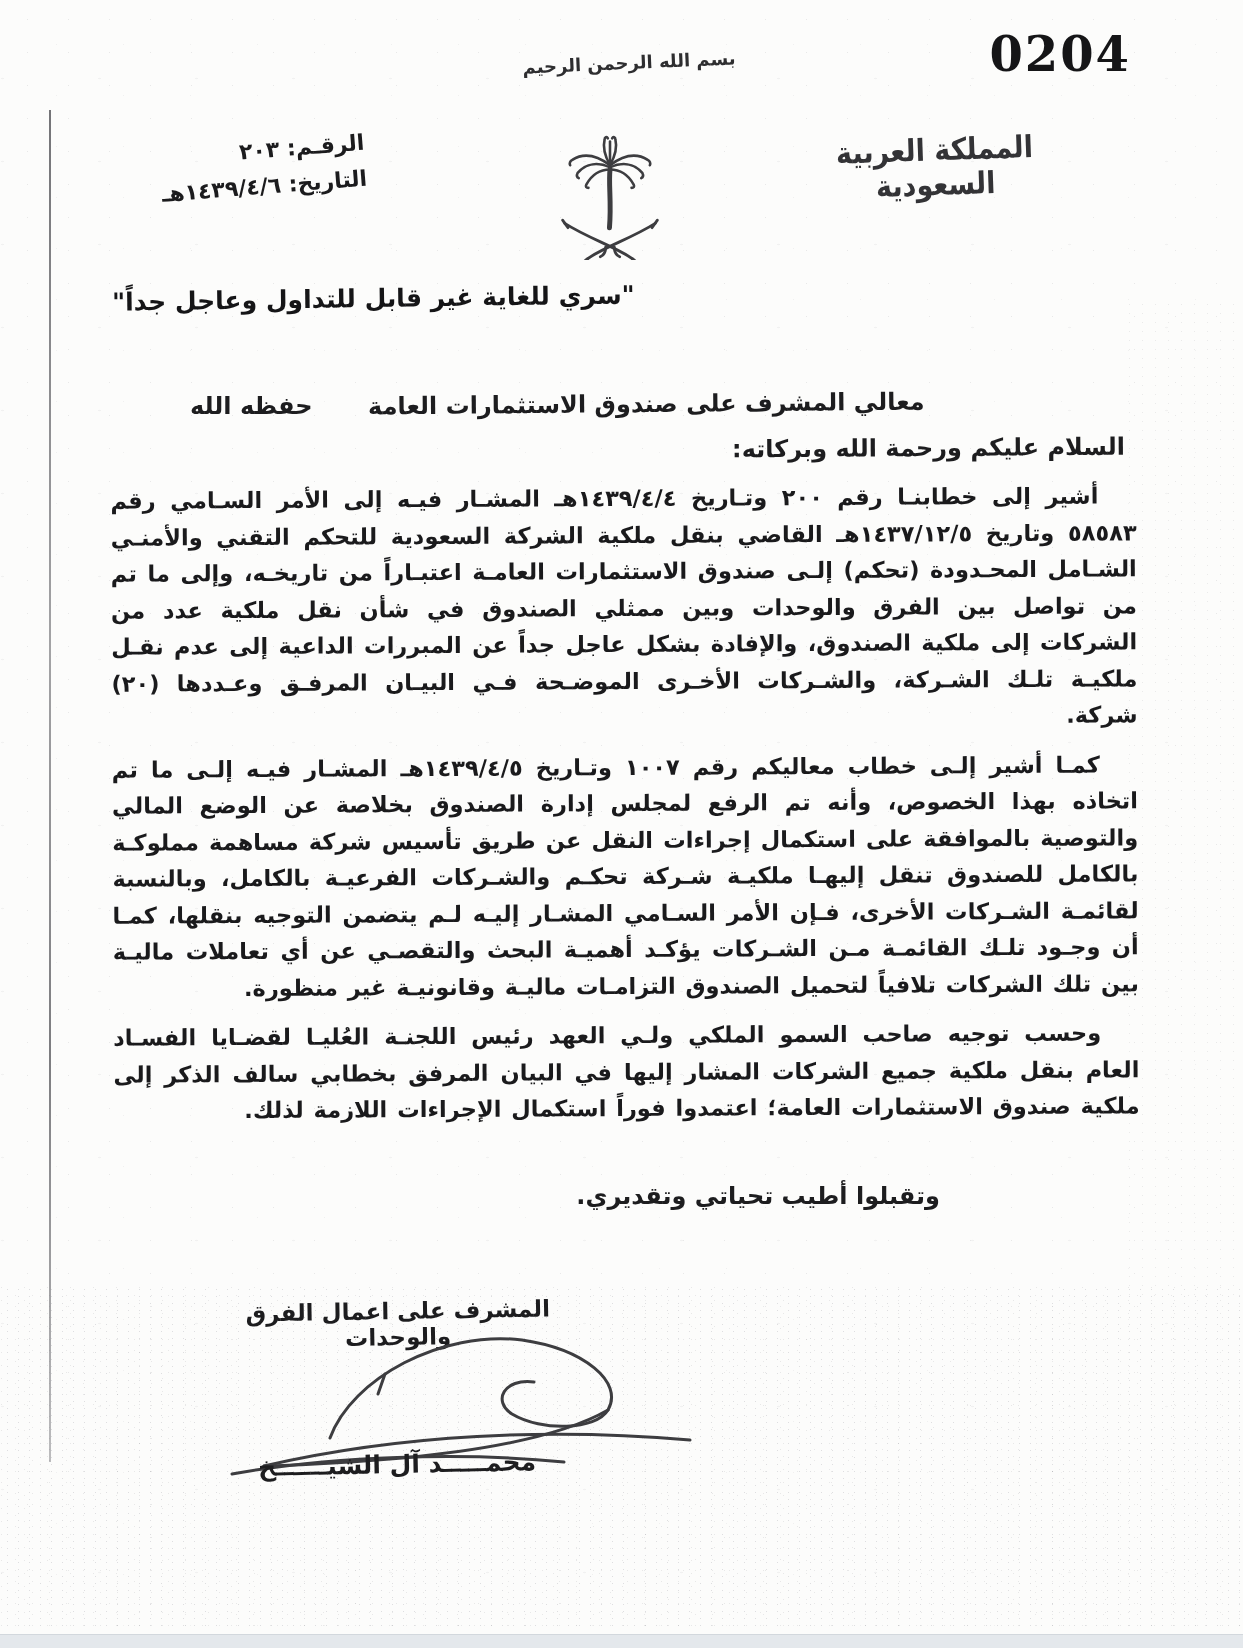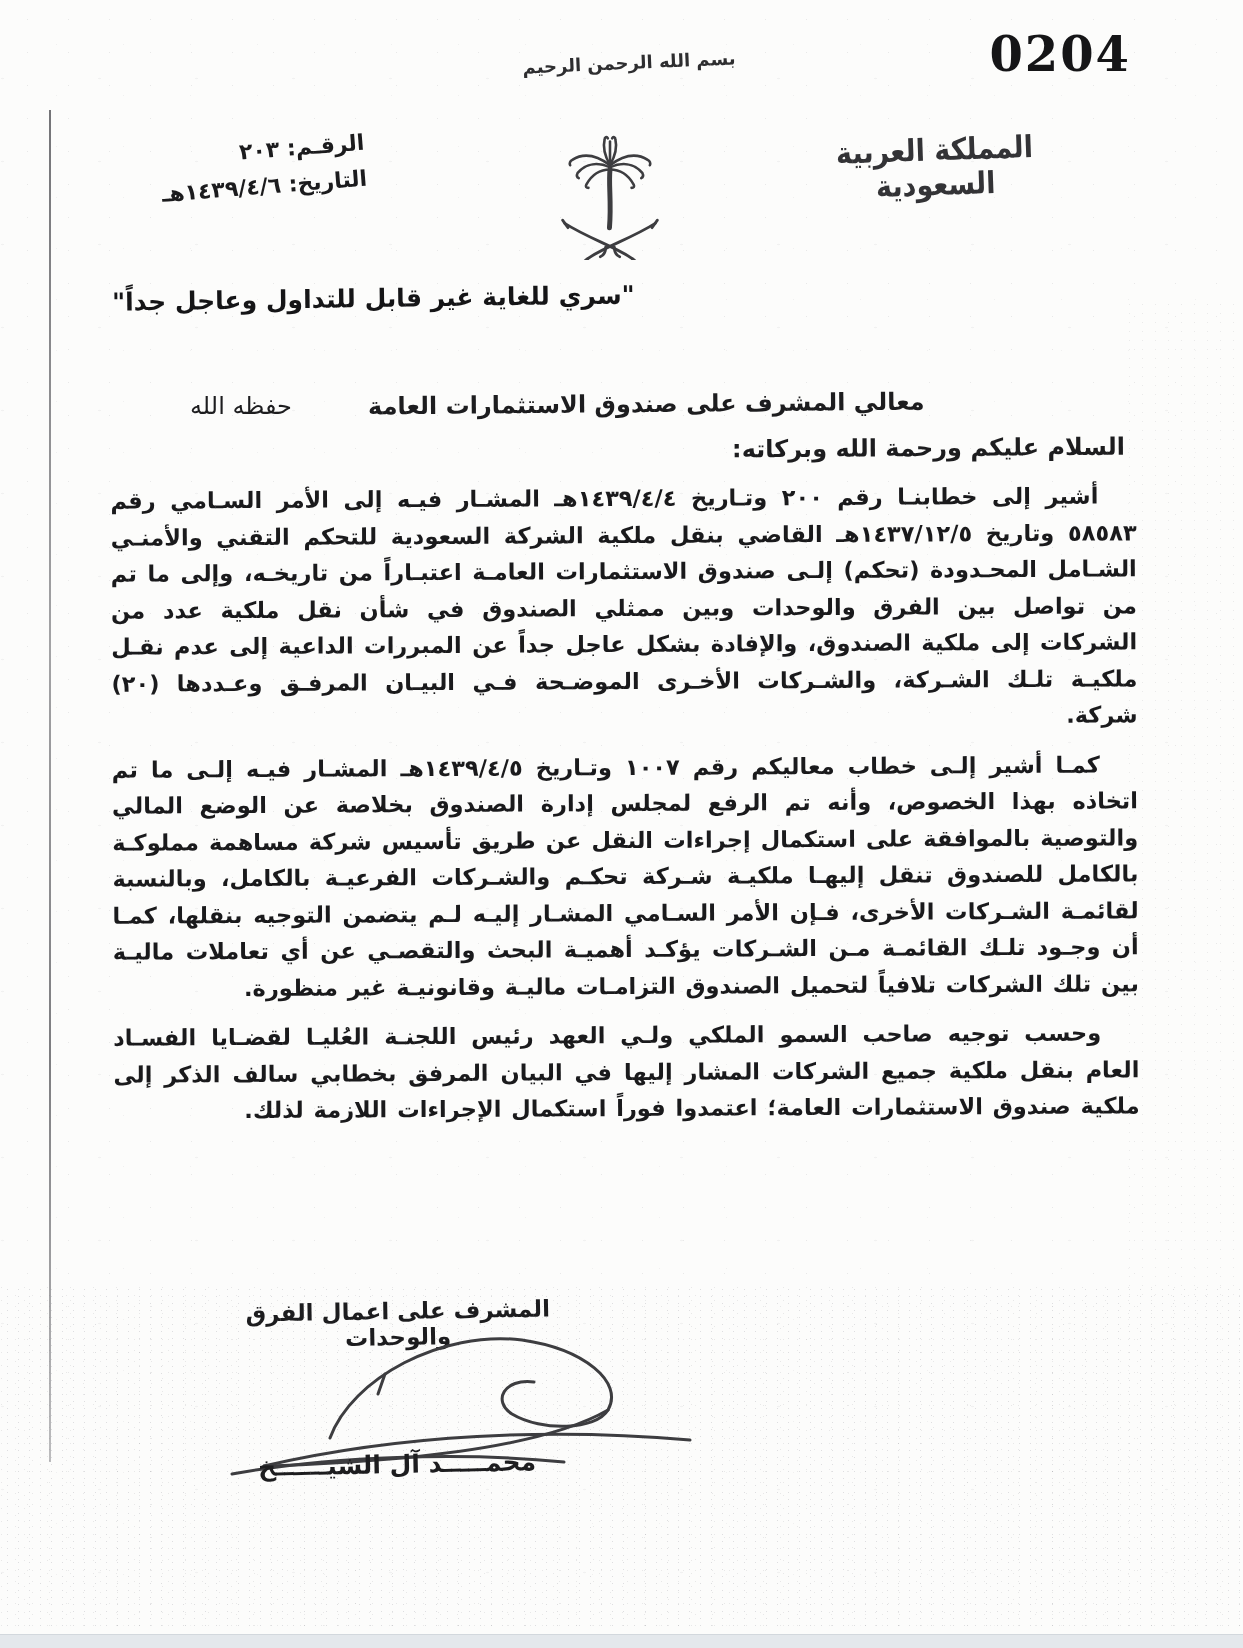--- a/index.html
+++ b/index.html
@@ -57,21 +57,21 @@
     transform: rotate(-0.8deg);
     color: #151517;
   }
   .addressee {
     top: 390px; right: 318px;
     font-size: 24px; font-weight: bold;
     transform: rotate(-0.5deg);
   }
   .blessing {
     top: 392px; left: 190px;
-    font-size: 24px; font-weight: normal;
+    font-size: 24px; font-weight: bold;
   }
   .salutation {
     top: 434px; right: 118px;
     font-size: 24px; font-weight: bold;
     transform: rotate(-0.4deg);
   }
 
   .body-text {
     top: 480px; left: 112px; width: 1026px;
     font-size: 22.5px; font-weight: bold; line-height: 36.5px;
@@ -189,20 +189,21 @@
   <div class="abs addressee rtl">معالي المشرف على صندوق الاستثمارات العامة</div>
   <div class="abs blessing rtl">حفظه الله</div>
   <div class="abs salutation rtl">السلام عليكم ورحمة الله وبركاته:</div>
 
   <div class="abs body-text rtl">
     <p>أشير إلى خطابنـا رقم ٢٠٠ وتـاريخ ١٤٣٩/٤/٤هـ المشـار فيـه إلى الأمر السـامي رقم ٥٨٥٨٣ وتاريخ ١٤٣٧/١٢/٥هـ القاضي بنقل ملكية الشركة السعودية للتحكم التقني والأمنـي الشـامل المحـدودة (تحكم) إلـى صندوق الاستثمارات العامـة اعتبـاراً من تاريخـه، وإلى ما تم من تواصل بين الفرق والوحدات وبين ممثلي الصندوق في شأن نقل ملكية عدد من الشركات إلى ملكية الصندوق، والإفادة بشكل عاجل جداً عن المبررات الداعية إلى عدم نقـل ملكيـة تلـك الشـركة، والشـركات الأخـرى الموضـحة فـي البيـان المرفـق وعـددها (٢٠) شركة.</p>
     <p>كمـا أشير إلـى خطاب معاليكم رقم ١٠٠٧ وتـاريخ ١٤٣٩/٤/٥هـ المشـار فيـه إلـى ما تم اتخاذه بهذا الخصوص، وأنه تم الرفع لمجلس إدارة الصندوق بخلاصة عن الوضع المالي والتوصية بالموافقة على استكمال إجراءات النقل عن طريق تأسيس شركة مساهمة مملوكـة بالكامل للصندوق تنقل إليهـا ملكيـة شـركة تحكـم والشـركات الفرعيـة بالكامل، وبالنسبة لقائمـة الشـركات الأخرى، فـإن الأمر السـامي المشـار إليـه لـم يتضمن التوجيه بنقلها، كمـا أن وجـود تلـك القائمـة مـن الشـركات يؤكـد أهميـة البحث والتقصـي عن أي تعاملات ماليـة بين تلك الشركات تلافياً لتحميل الصندوق التزامـات ماليـة وقانونيـة غير منظورة.</p>
     <p>وحسب توجيه صاحب السمو الملكي ولـي العهد رئيس اللجنـة العُليـا لقضـايا الفسـاد العام بنقل ملكية جميع الشركات المشار إليها في البيان المرفق بخطابي سالف الذكر إلى ملكية صندوق الاستثمارات العامة؛ اعتمدوا فوراً استكمال الإجراءات اللازمة لذلك.</p>
   </div>
 
+  <div class="abs closing rtl">وتقبلوا أطيب تحياتي وتقديري.</div>
 
   <div class="abs sig-title rtl">المشرف على اعمال الفرق والوحدات</div>
 
   <div class="abs sig-mark">
     <svg width="590" height="160" viewBox="0 0 590 160">
       <g class="ink" stroke-width="3">
 
         <path d="M118 122 C 140 62, 230 14, 310 24 C 372 33, 412 66, 396 94 C 384 114, 330 116, 300 98 C 280 85, 292 62, 322 66"></path>
 
         <path d="M166 78 l 7 -20"></path>

